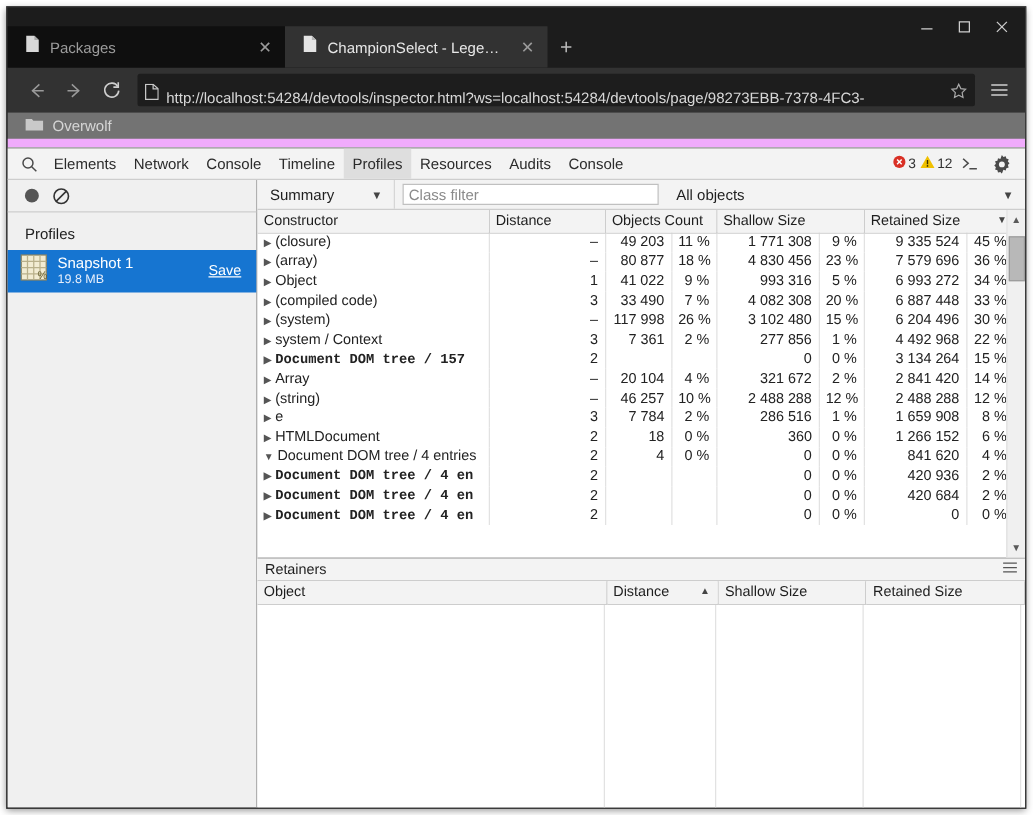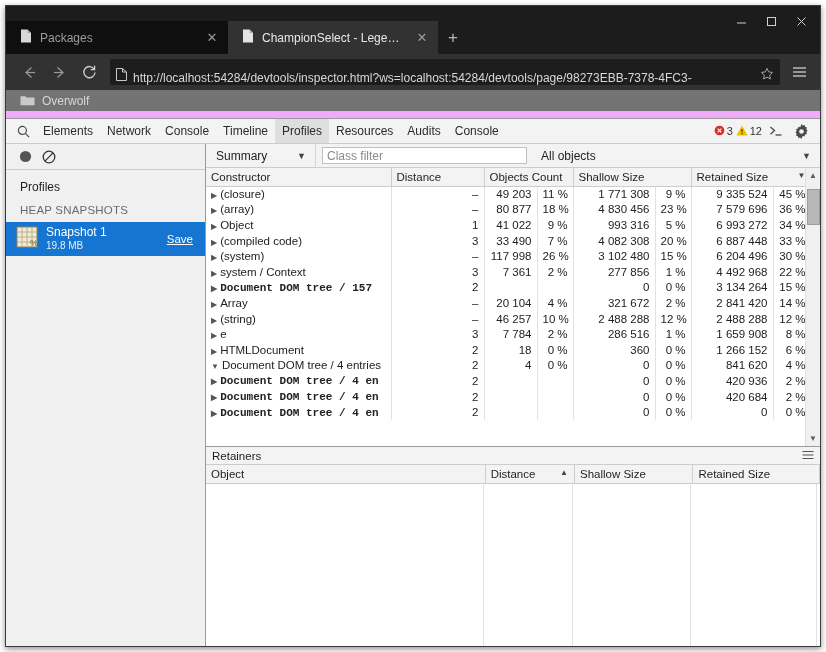--- a/index.html
+++ b/index.html
@@ -384,21 +384,20 @@
               </svg>
           </div>
           <div class="recbtn">
             <svg width="14" height="14" viewBox="0 0 15 15">
                 <circle cx="7.5" cy="7.5" r="6.2" fill="none" stroke="#333" stroke-width="1.4"></circle>
                 <line x1="3.1" y1="11.9" x2="11.9" y2="3.1" stroke="#333" stroke-width="1.4"></line>
               </svg>
           </div>
         </div>
         <div id="profiles-header">Profiles</div>
-        <div id="snap-section-title">HEAP SNAPSHOTS</div>
         <div class="snapitem">
           <span class="sicon">
             <svg width="22" height="22" viewBox="0 0 22 22">
               <rect x="1" y="1" width="20" height="20" fill="#f2ecd2" stroke="#8a8464"></rect>
               <g stroke="#b9b08a" stroke-width="1">
                 <line x1="1" y1="6" x2="21" y2="6"></line>
                   <line x1="1" y1="11" x2="21" y2="11"></line>
                 <line x1="1" y1="16" x2="21" y2="16"></line>
                 <line x1="6" y1="1" x2="6" y2="21"></line>
                   <line x1="11" y1="1" x2="11" y2="21"></line>

